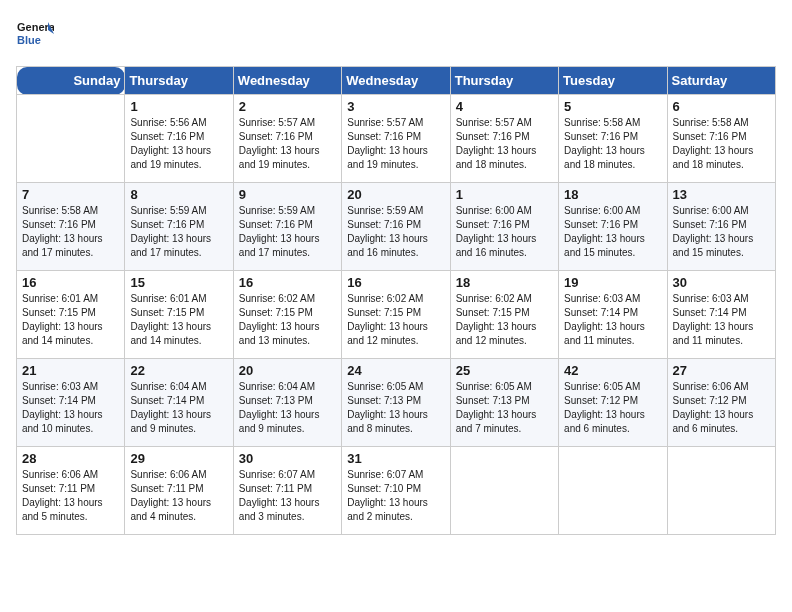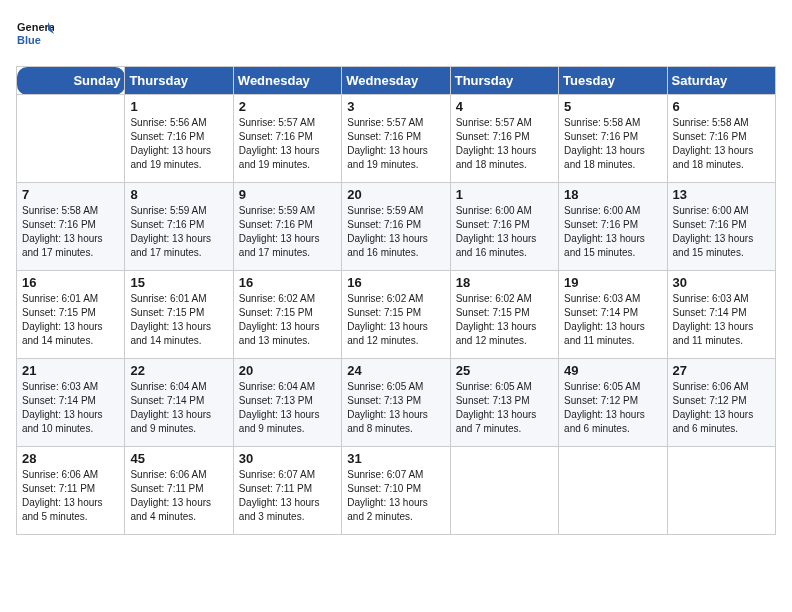--- a/index.html
+++ b/index.html
@@ -207,35 +207,35 @@
         </td>
         <td>
           <div class="day-num">24</div>
           <div class="day-detail">Sunrise: 6:05 AM<br>Sunset: 7:13 PM<br>Daylight: 13 hours and 8 minutes.</div>
         </td>
         <td>
           <div class="day-num">25</div>
           <div class="day-detail">Sunrise: 6:05 AM<br>Sunset: 7:13 PM<br>Daylight: 13 hours and 7 minutes.</div>
         </td>
         <td>
-          <div class="day-num">49</div>
+          <div class="day-num">42</div>
           <div class="day-detail">Sunrise: 6:05 AM<br>Sunset: 7:12 PM<br>Daylight: 13 hours and 6 minutes.</div>
         </td>
         <td>
           <div class="day-num">27</div>
           <div class="day-detail">Sunrise: 6:06 AM<br>Sunset: 7:12 PM<br>Daylight: 13 hours and 6 minutes.</div>
         </td>
       </tr>
       <tr>
         <td>
           <div class="day-num">28</div>
           <div class="day-detail">Sunrise: 6:06 AM<br>Sunset: 7:11 PM<br>Daylight: 13 hours and 5 minutes.</div>
         </td>
         <td>
-          <div class="day-num">45</div>
+          <div class="day-num">29</div>
           <div class="day-detail">Sunrise: 6:06 AM<br>Sunset: 7:11 PM<br>Daylight: 13 hours and 4 minutes.</div>
         </td>
         <td>
           <div class="day-num">30</div>
           <div class="day-detail">Sunrise: 6:07 AM<br>Sunset: 7:11 PM<br>Daylight: 13 hours and 3 minutes.</div>
         </td>
         <td>
           <div class="day-num">31</div>
           <div class="day-detail">Sunrise: 6:07 AM<br>Sunset: 7:10 PM<br>Daylight: 13 hours and 2 minutes.</div>
         </td>

